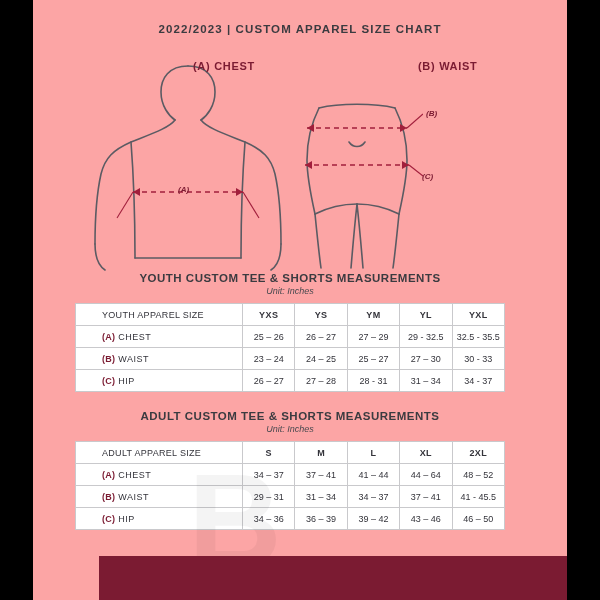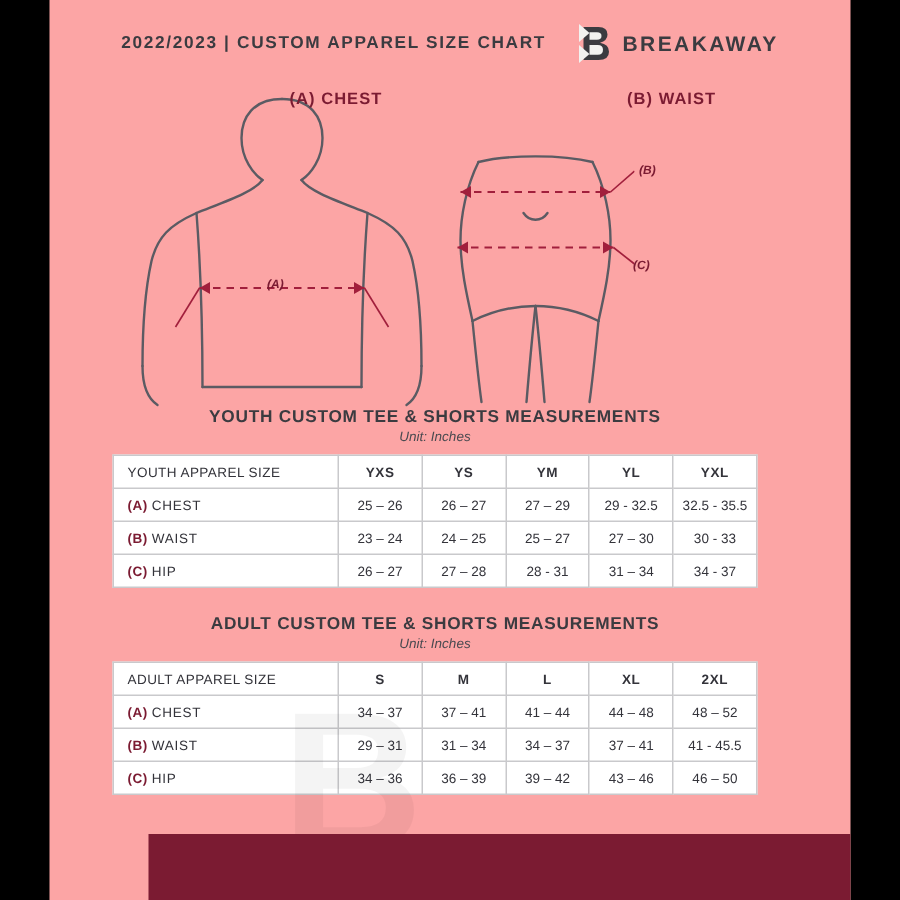--- a/index.html
+++ b/index.html
@@ -122,21 +122,21 @@
   th, td {
     border: 1px solid #c9c9cc;
     height: 21px;
     font-size: 9px;
     color: #33333a;
     text-align: center;
     padding: 0;
   }
   th.rowhead, td.rowhead {
     text-align: left;
-    padding-left: 9px;
+    padding-left: 26px;
     width: 140px;
     font-weight: normal;
     letter-spacing: 0.3px;
   }
   th {
     font-weight: bold;
     letter-spacing: 0.4px;
   }
   .rh-code {
     color: #7b1b32;
@@ -169,32 +169,20 @@
   }
 </style>
 </head>
 <body>
 
 <div class="page">
 
   <div class="header">
     <div class="header-inner">
       <div class="hdr-title">2022/2023   |   CUSTOM APPAREL SIZE CHART</div>
-      <div class="brand">
-        <span class="brand-mark">
-          <svg width="22" height="26" viewBox="0 0 22 26">
-            <path d="M3 2 L13 2 Q19 2 19 7 Q19 11 14 12.5 Q20 13.5 20 18.5 Q20 24 13 24 L3 24 Z" fill="#3b3b40"></path>
-            <path d="M7 5.5 L12 5.5 Q15 5.5 15 8 Q15 10.5 12 10.5 L7 10.5 Z" fill="#f2f2f0"></path>
-            <path d="M7 14 L12.5 14 Q16 14 16 17.2 Q16 20.5 12.5 20.5 L7 20.5 Z" fill="#f2f2f0"></path>
-            <path d="M0 0 L7 6 L0 12 Z" fill="#f2f2f0"></path>
-            <path d="M0 14 L7 20 L0 26 Z" fill="#f2f2f0"></path>
-          </svg>
-        </span>
-        <span class="brand-name">BREAKAWAY</span>
-      </div>
     </div>
   </div>
 
   <div class="diagram">
 
     <svg class="fig" style="left:40px; top:6px;" width="230" height="216" viewBox="0 0 230 216">
       <g fill="none" stroke="#5b5b63" stroke-width="1.6" stroke-linecap="round">
         <path d="M115 8 C96 8 88 20 88 34 C88 48 96 58 102 62"></path>
         <path d="M115 8 C134 8 142 20 142 34 C142 48 134 58 128 62"></path>
         <path d="M102 62 C96 70 78 76 58 84 C40 92 32 100 28 116 C24 134 22 160 22 186"></path>
@@ -326,21 +314,21 @@
       </thead>
       <tbody>
         <tr>
           <td class="rowhead">
             <span class="rh-code">(A)</span>
             <span class="rh-word">CHEST</span>
           </td>
           <td>34 – 37</td>
           <td>37 – 41</td>
           <td>41 – 44</td>
-          <td>44 – 48</td>
+          <td>44 – 64</td>
           <td>48 – 52</td>
         </tr>
         <tr>
           <td class="rowhead">
             <span class="rh-code">(B)</span>
             <span class="rh-word">WAIST</span>
           </td>
           <td>29 – 31</td>
           <td>31 – 34</td>
           <td>34 – 37</td>

